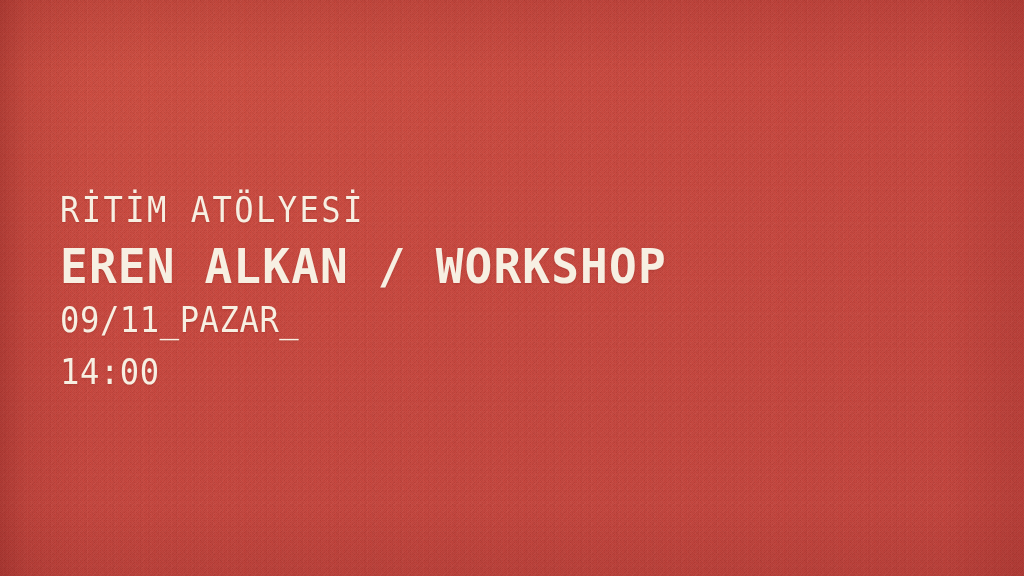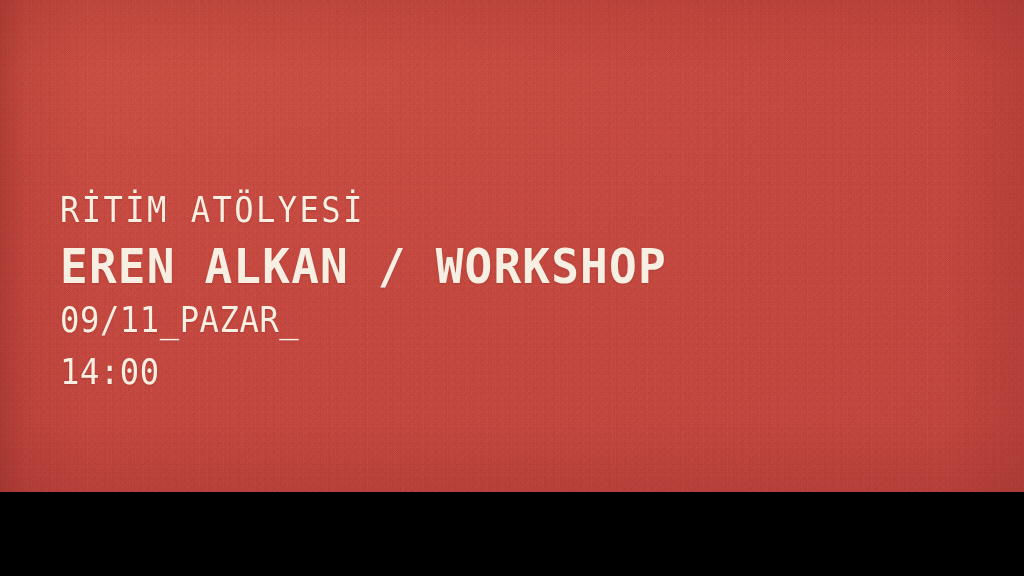--- a/index.html
+++ b/index.html
@@ -5,21 +5,21 @@
 <style>
   html, body {
     margin: 0;
     padding: 0;
     background: #000;
   }
 
   .poster {
     position: relative;
     width: 1024px;
-    height: 492px;
+    height: 576px;
     overflow: hidden;
     background-color: #c8453c;
     font-family: "DejaVu Sans Mono", "Liberation Mono", monospace;
     -webkit-font-smoothing: antialiased;
   }
 
   
   .bg-base {
     position: absolute;
     inset: 0;

